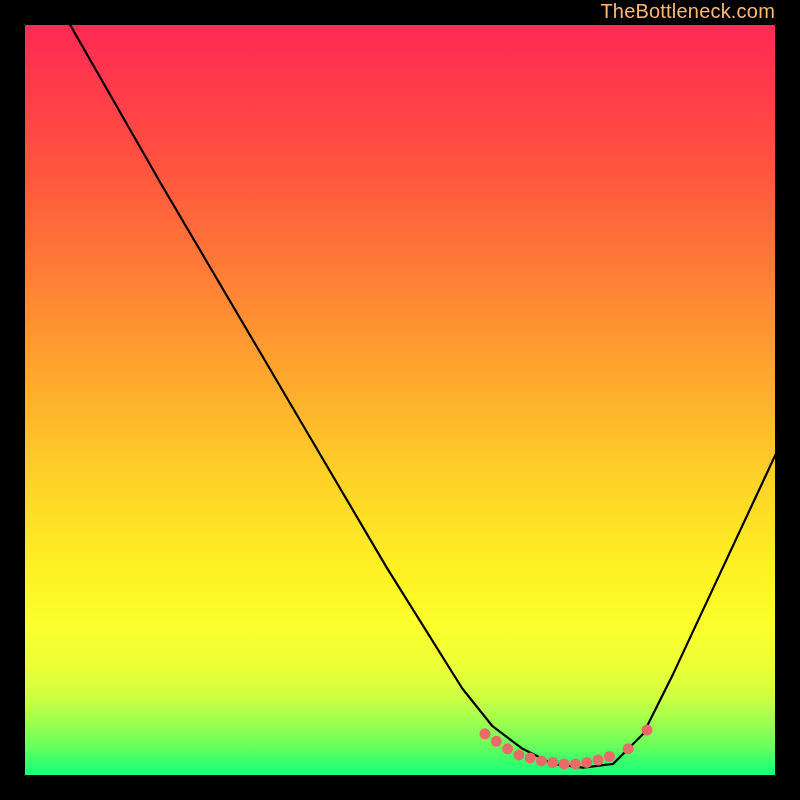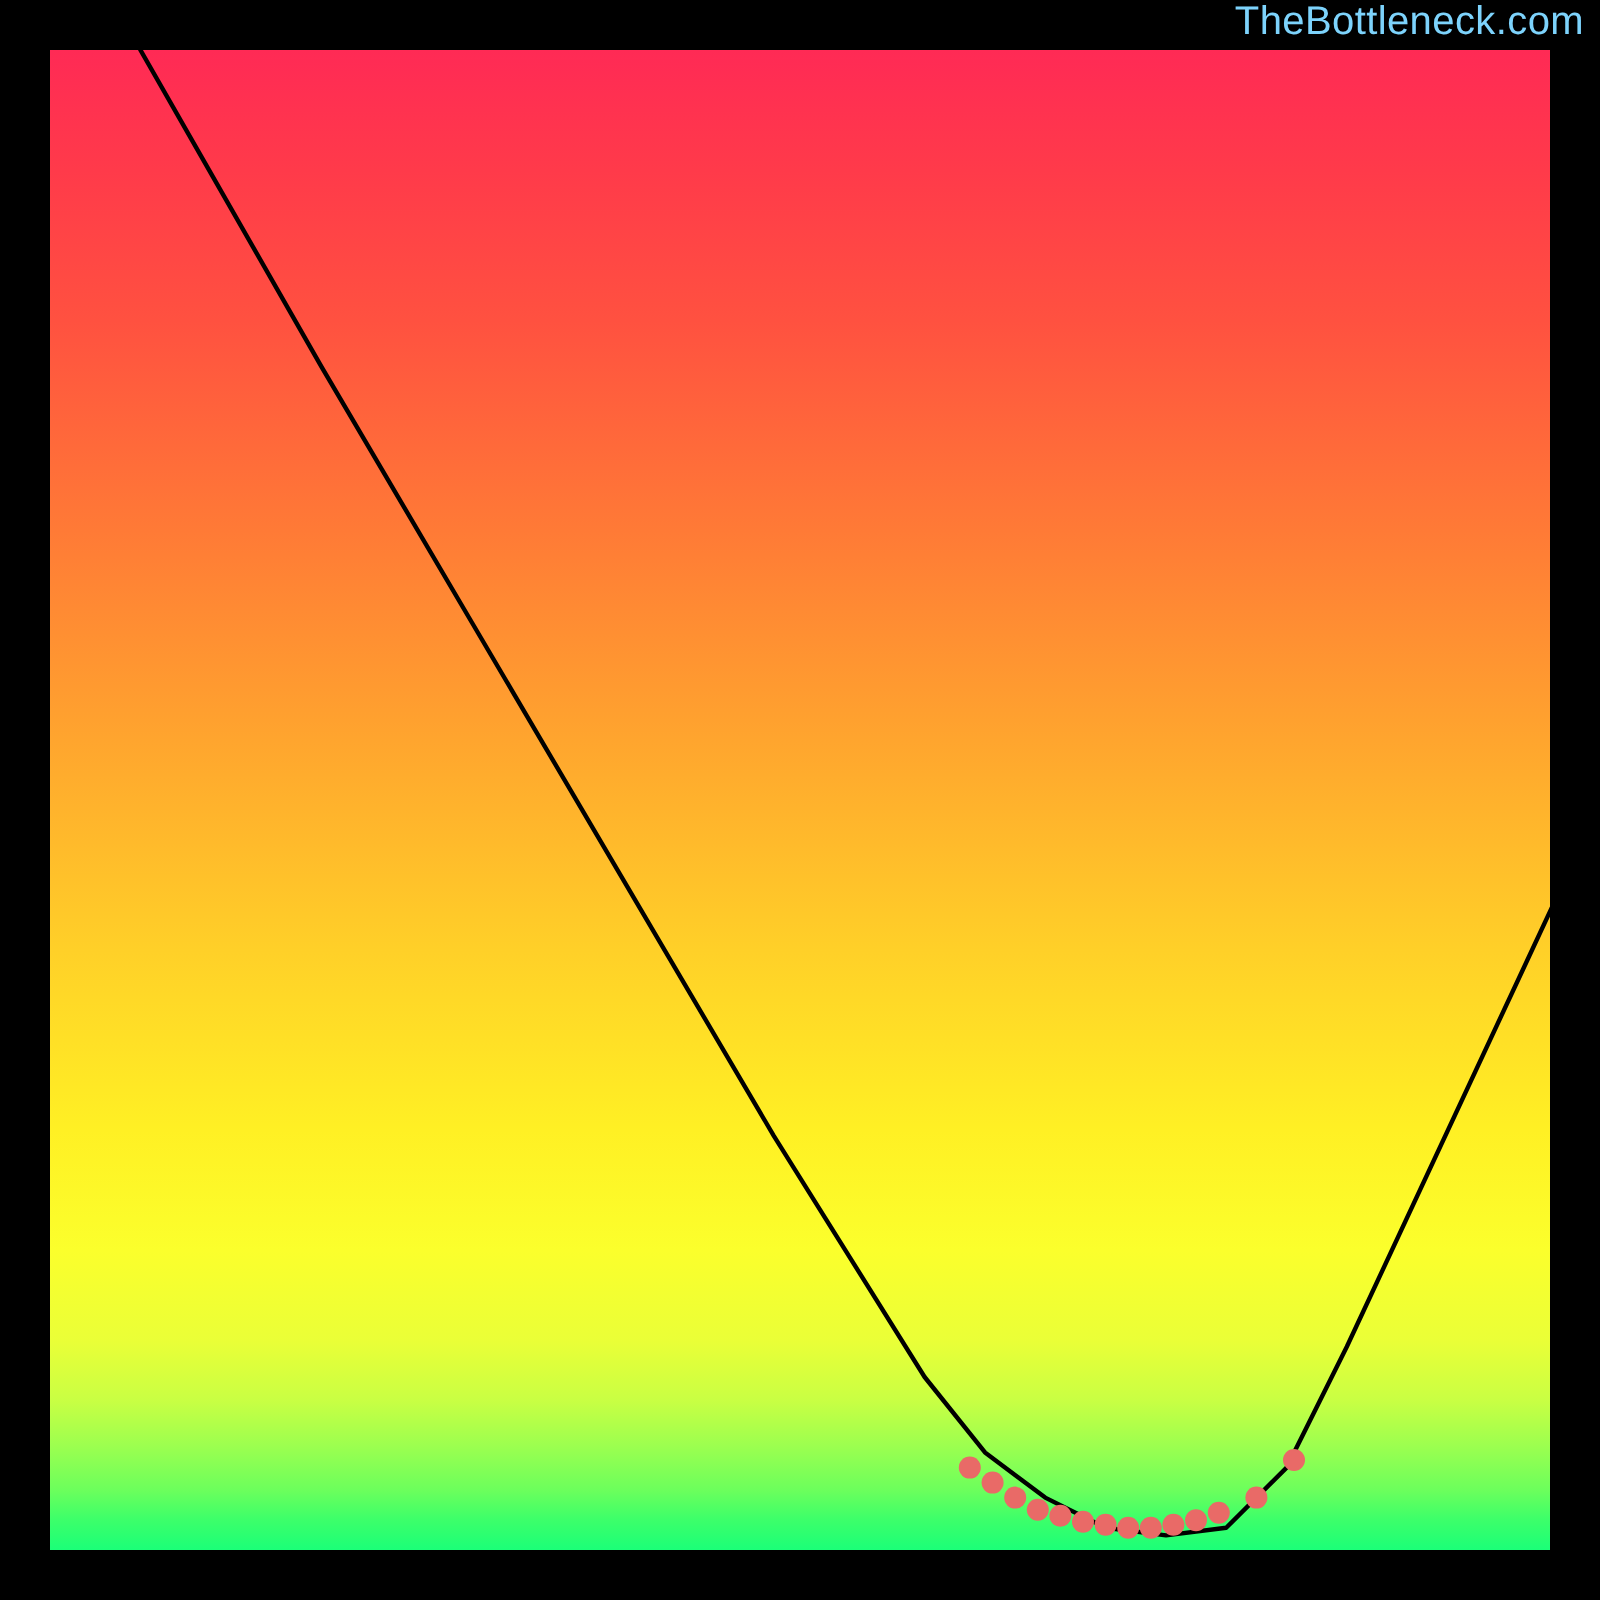--- a/index.html
+++ b/index.html
@@ -45,22 +45,22 @@
   .overlay-svg {
     position: absolute;
     left: 0;
     top: 0;
     width: 754px;
     height: 754px;
   }
   .watermark {
     position: absolute;
     top: 0;
-    right: 8px;
-    color: #7dd3fc;
+    right: 25px;
+    color: #fdba74;
     font-size: 20px;
     font-weight: 500;
     letter-spacing: 0.2px;
     line-height: 22px;
     user-select: none;
   }
 </style>
 </head>
 <body>
 

